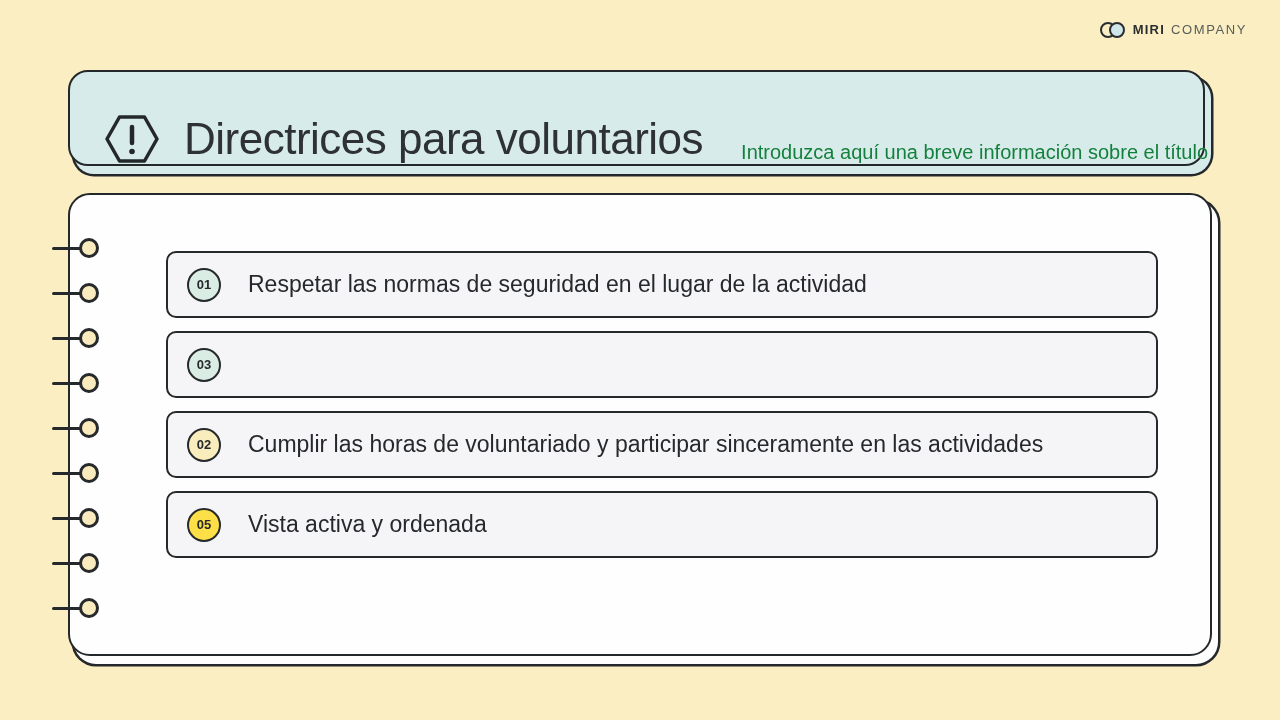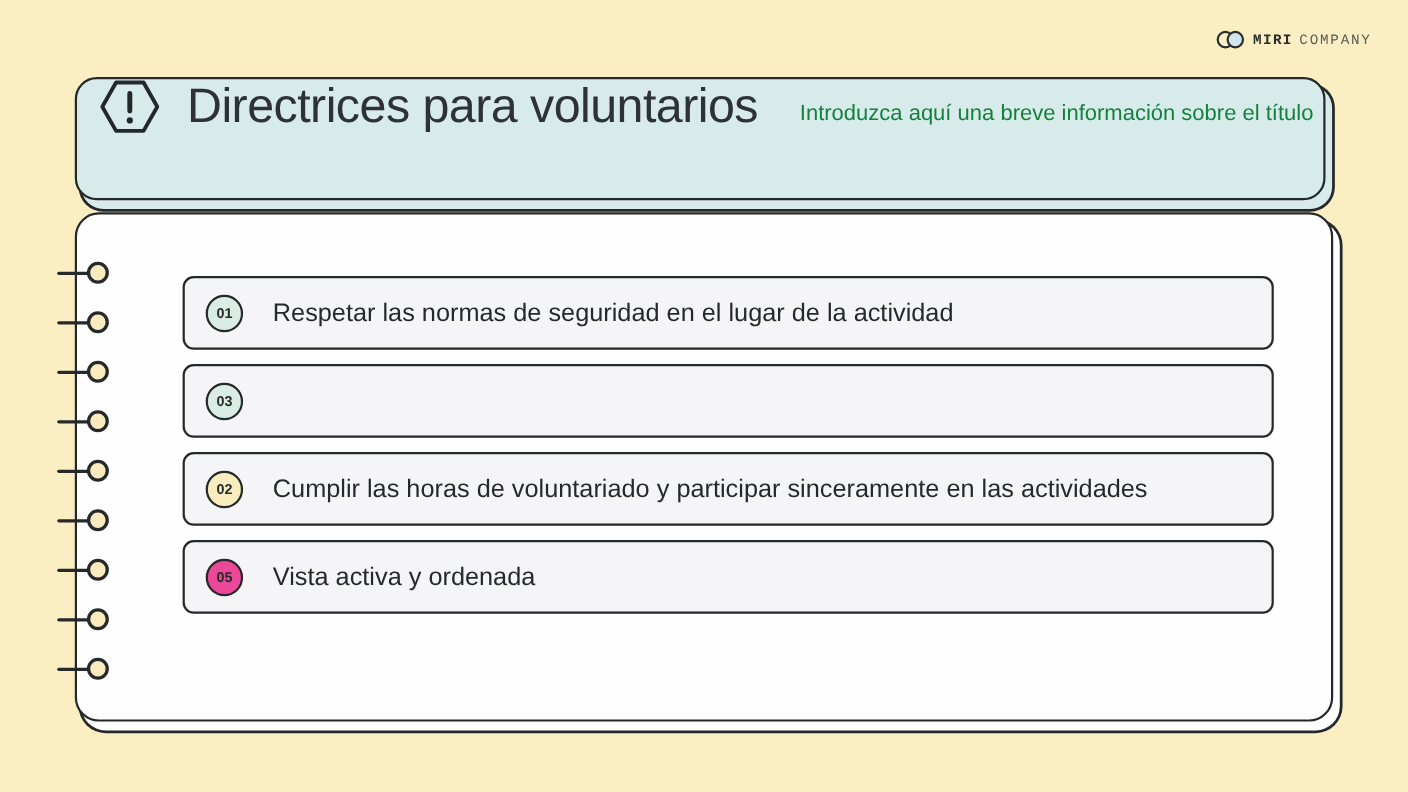--- a/index.html
+++ b/index.html
@@ -9,24 +9,23 @@
     background: #FBEEC3;
     position: relative;
   }
 
   
   .logo {
     position: absolute;
     top: 22px;
     right: 33px;
     display: flex;
-    align-items: flex-end;
+    align-items: flex-start;
     gap: 8px;
     height: 22px;
-    font-family: Liberation Mono, monospace;
   }
   .logo-circles { display: flex; align-items: center; }
   .logo-circles .c1 {
     width: 16px; height: 16px; border-radius: 50%;
     border: 2.5px solid #2A2D2F; background: transparent;
   }
   .logo-circles .c2 {
     width: 16px; height: 16px; border-radius: 50%;
     border: 2.5px solid #2A2D2F; background: #CFE6EB;
     margin-left: -7px;
@@ -36,28 +35,28 @@
   }
   .brand-light {
     font-size: 13px; font-weight: normal; letter-spacing: 1.6px; color: #575E59;
     margin-left: -2px;
   }
 
   
   .header-card {
     position: absolute;
     left: 68px; top: 70px;
-    width: 1137px; height: 112px;
+    width: 1137px; height: 96px;
     background: #D7ECEA;
     border: 2.5px solid #24282A;
     border-radius: 20px;
     box-shadow: 6px 8px 0 0 #D7ECEA, 6px 8px 0 2.5px #24282A;
     display: flex;
-    align-items: flex-start;
-    padding-left: 21px;
+    align-items: flex-end;
+    padding-left: 35px;
     z-index: 2;
   }
   .alert-icon { width: 54px; height: 50px; display: block; flex: 0 0 auto; }
   .header-card h1 {
     margin-left: 25px;
     font-size: 44px;
     font-weight: normal;
     color: #2E3135;
     letter-spacing: -0.5px;
     white-space: nowrap;
@@ -169,21 +168,21 @@
     <div class="row">
       <span class="badge" style="background: rgb(217, 237, 228);">03</span>
     </div>
 
     <div class="row">
       <span class="badge" style="background: rgb(250, 237, 189);">02</span>
       <span class="row-text">Cumplir las horas de voluntariado y participar sinceramente en las actividades</span>
     </div>
 
     <div class="row">
-      <span class="badge" style="background: #ec4899;">05</span>
+      <span class="badge" style="background: #fde047;">05</span>
       <span class="row-text">Vista activa y ordenada</span>
     </div>
   </div>
   </div>
 
   <div id="rings">
       <div class="ring" style="top: 238px;">
         <span class="bar"></span>
         <span class="hoop"></span>
       </div>

